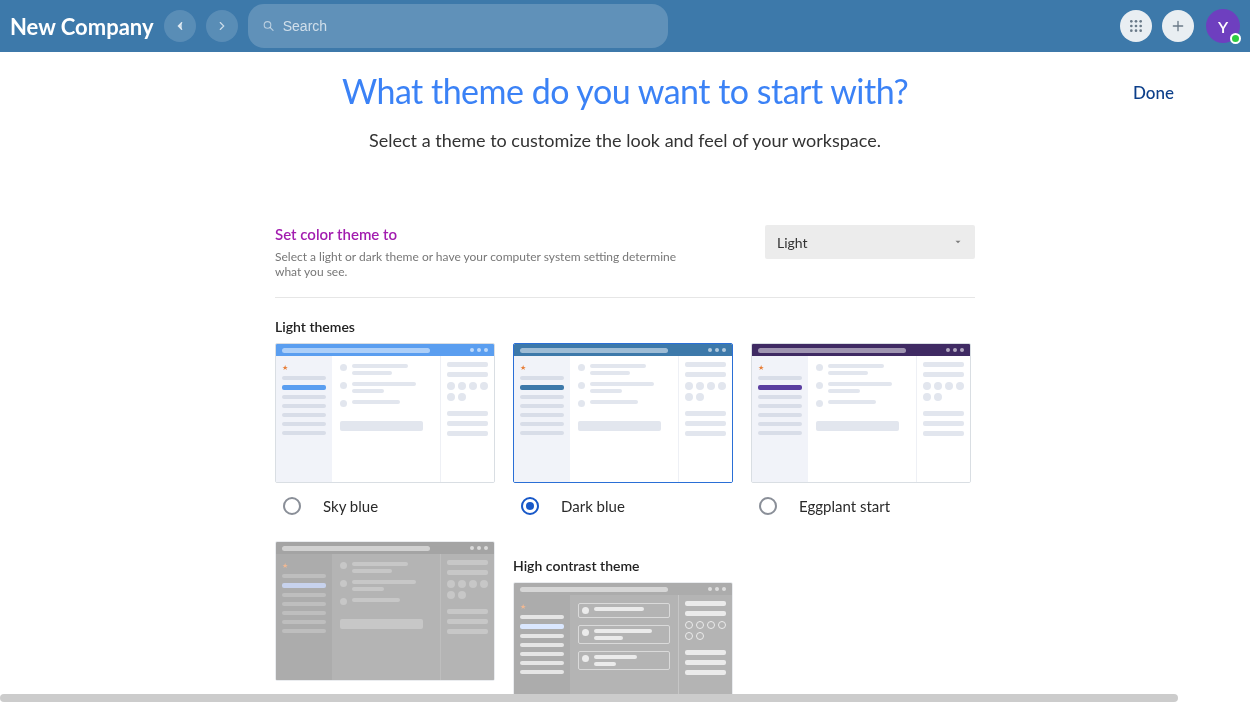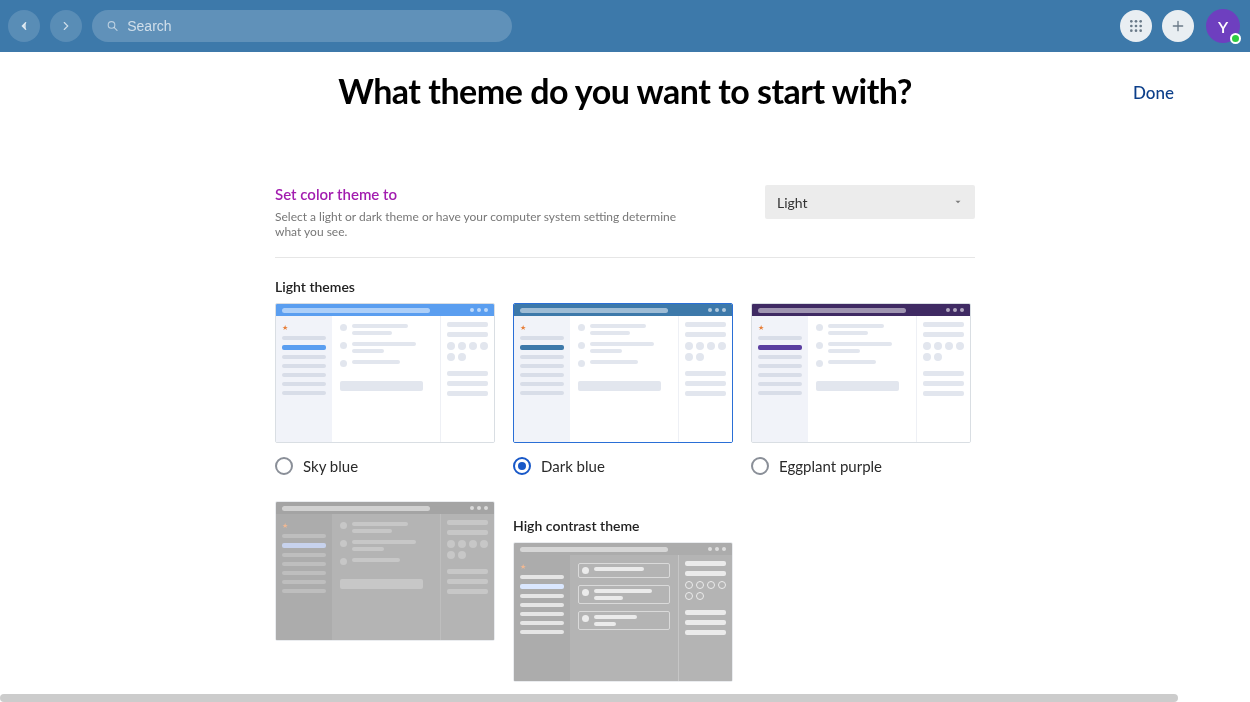--- a/index.html
+++ b/index.html
@@ -32,21 +32,21 @@
     width: 32px; height: 32px;
     border-radius: 50%;
     background: rgba(255,255,255,0.15);
     display: flex; align-items: center; justify-content: center;
     color: rgba(255,255,255,0.7);
     cursor: pointer;
   }
   .nav-circle svg { width: 14px; height: 14px; }
   .searchbox {
     flex: 0 0 420px;
-    height: 32px;
+    height: 44px;
     background: rgba(255,255,255,0.18);
     border-radius: 16px;
     display: flex; align-items: center;
     padding: 0 14px;
     gap: 8px;
     color: rgba(255,255,255,0.7);
   }
   .searchbox svg { width: 14px; height: 14px; opacity: .8; }
   .searchbox input {
     background: transparent; border: none; outline: none;
@@ -86,22 +86,22 @@
   .done-link {
     position: absolute;
     right: 76px; top: 30px;
     color: #0c3f8a;
     font-size: 17px;
     cursor: pointer;
     font-weight:500;
   }
   h1.page-title {
     font-size: 34px;
-    font-weight: 700;
-    color: #000000;
+    font-weight: 400;
+    color: #3b82f6;
     letter-spacing: -0.5px;
   }
   .page-subtitle {
     margin-top: 18px;
     font-size: 18px;
     color: #333;
     font-weight:400;
   }
 
   .settings {
@@ -198,22 +198,22 @@
   .hc .pv-side .line{background:#d0d0d0;}
   .hc .pv-side .active{background:#bcd5ff;}
   .hc .pv-content{background:#777;}
   .hc .pv-content .row{border:1px solid #bdbdbd;padding:3px;border-radius:2px;}
   .hc .pv-content .txt,.hc .pv-content .dot{background:#dcdcdc;}
   .hc .pv-right{background:#777;border-left-color:#999;}
   .hc .pv-right .blk{background:#dcdcdc;}
   .hc .pv-right .grid span{border:1px solid #dcdcdc;background:transparent;}
 
   .radio-row{
-    display:flex;align-items:center;gap:10px;
-    margin-top:14px; cursor:pointer;
+    display:flex;align-items:center;gap:22px;
+    margin-top:14px; cursor:pointer;margin-left:8px;
   }
   .radio{
     width:18px;height:18px;border-radius:50%;
     border:2px solid #8a8f98;
     display:flex;align-items:center;justify-content:center;
     flex:none;
   }
   .radio.sel{border-color:#1858c8;}
   .radio.sel::after{content:"";width:8px;height:8px;border-radius:50%;background:#1858c8;}
   .radio-label{font-size:15px;color:#2a2a2a;}
@@ -225,20 +225,21 @@
 
   .scroll-shadow{
     position:fixed;left:0;bottom:0;width:1178px;height:8px;
     background:#ccc;border-radius:4px;
   }
 </style>
 </head>
 <body>
 
 <div class="topbar">
+  <div class="company-title">New Company</div>
 
   <div class="nav-circle">
     <svg viewBox="0 0 24 24">
         <path fill="currentColor" d="M15 6l-6 6 6 6" stroke="currentColor" stroke-width="2" stroke-linecap="round"></path>
       </svg>
   </div>
   <div class="nav-circle">
     <svg viewBox="0 0 24 24">
         <path d="M9 6l6 6-6 6" stroke="currentColor" stroke-width="2" fill="none" stroke-linecap="round"></path>
       </svg>
@@ -276,20 +277,21 @@
     <span>Y</span>
     <span class="presence"></span>
   </div>
 </div>
 
 <div class="main">
 
   <div class="done-link">Done</div>
 
   <h1 class="page-title">What theme do you want to start with?</h1>
+  <div class="page-subtitle">Select a theme to customize the look and feel of your workspace.</div>
 
   <div class="settings">
 
     <div class="row1">
       <div>
         <div class="label">Set color theme to</div>
         <div class="help">Select a light or dark theme or have your computer system setting determine what you see.</div>
       </div>
       <div class="select">
         <span>Light</span>
@@ -493,21 +495,21 @@
                   <span></span>
                 </div>
                 <div class="blk" style="margin-top:10px"></div>
                 <div class="blk"></div>
                 <div class="blk"></div>
               </div>
           </div>
         </div>
         <div class="radio-row">
           <div class="radio"></div>
-          <div class="radio-label">Eggplant purple</div>
+          <div class="radio-label">Eggplant start</div>
         </div>
       </div>
     </div>
 
     <div class="secondary-grids">
       <div class="col">
         <div class="preview dark disabled">
           <div class="pv-bar">
               <div class="addr"></div>
               <div class="dots">

